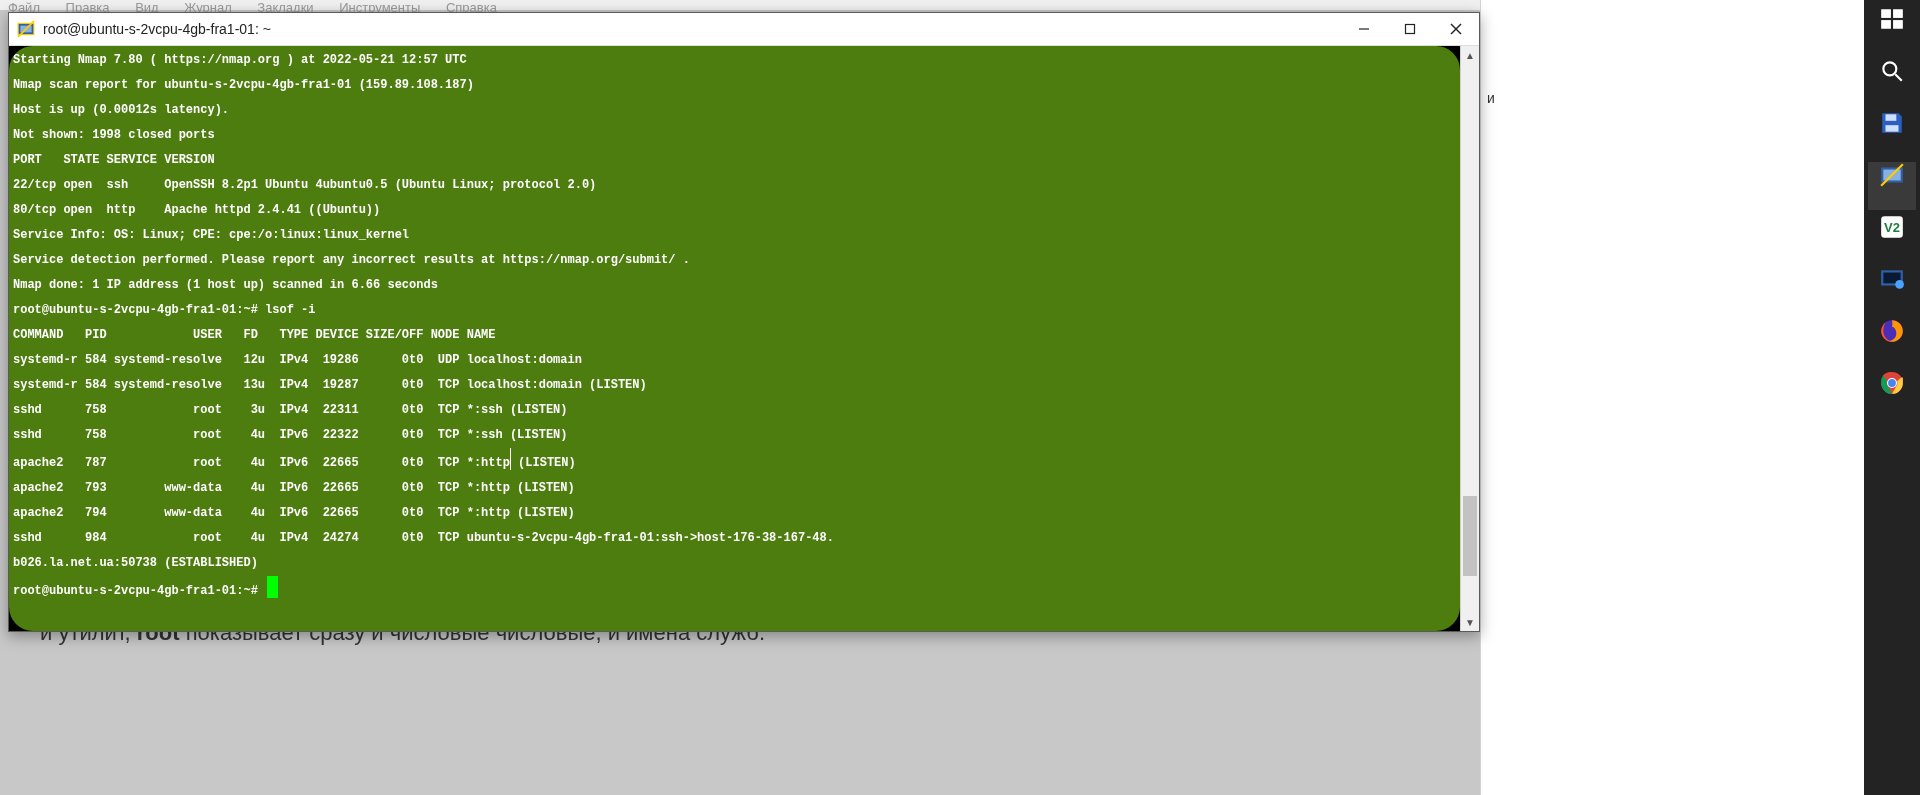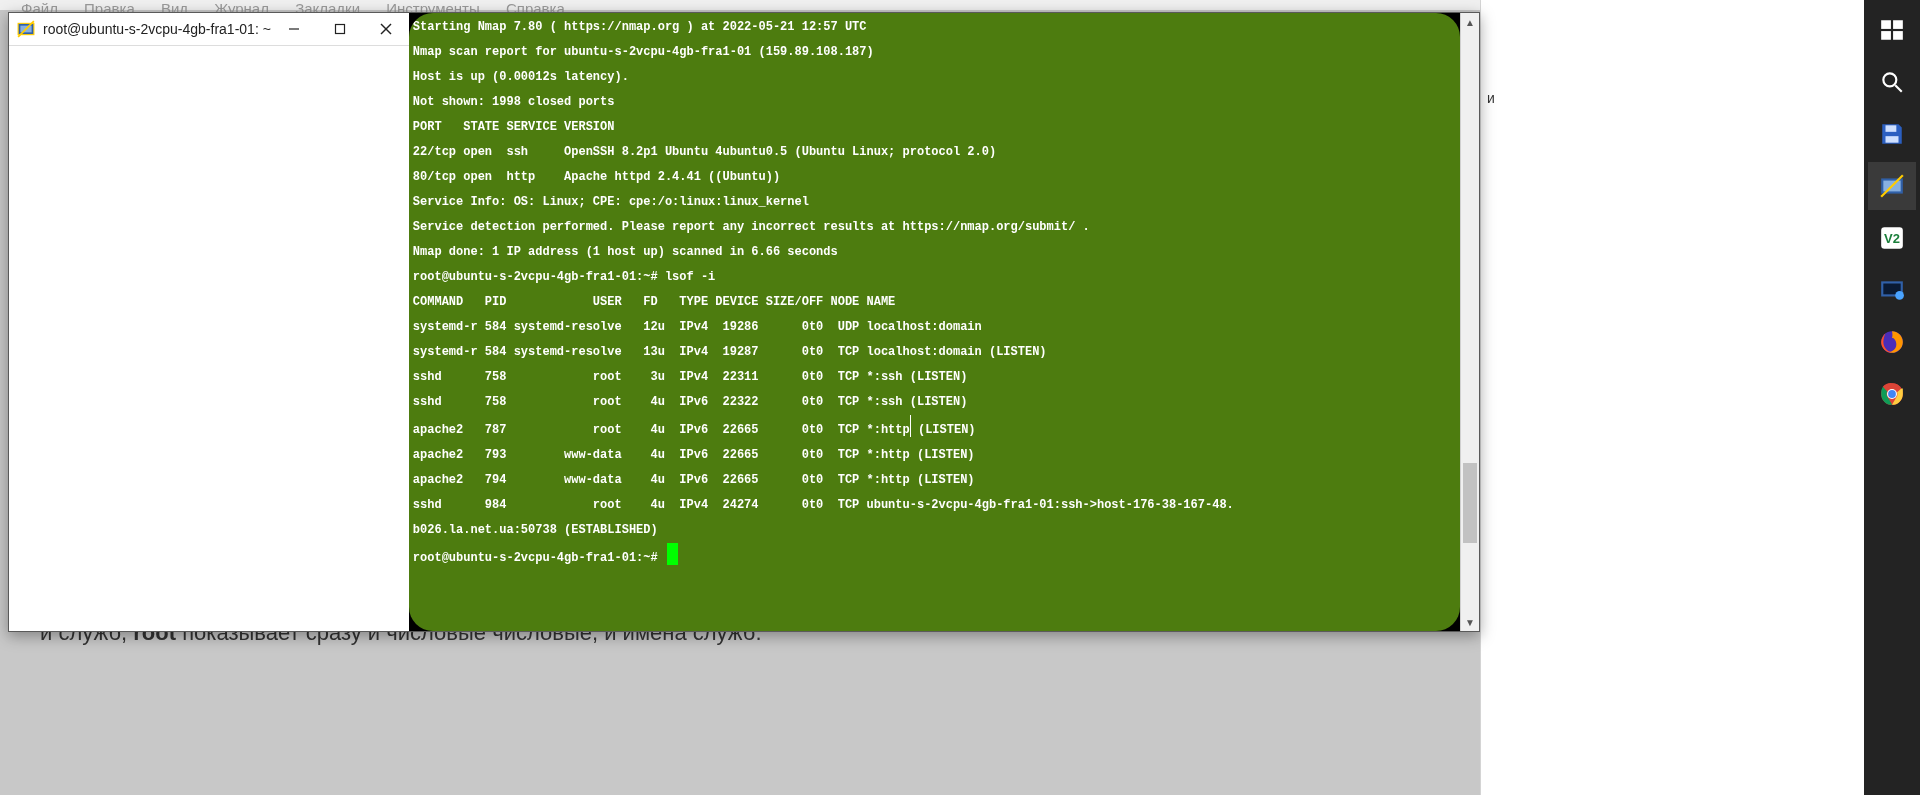--- a/index.html
+++ b/index.html
@@ -16,23 +16,23 @@
     width: 1920px;
     height: 795px;
     background: #c8c8c8;
   }
   .menu-bar {
     position: absolute;
     top: 0; left: 0;
     width: 1485px;
     height: 10px;
     background: #f0f0f0;
-    font-size: 15px;
+    font-size: 13px;
     color: #555;
-    padding-left: 21px;
+    padding-left: 8px;
   }
   .menu-bar span { margin-right: 22px; color: #999; }
   .bg-underlay {
     position: absolute;
     top: 620px;
     left: 40px;
     width: 1430px;
     font-size: 22px;
     color: #333;
   }
@@ -40,20 +40,21 @@
   .putty-window {
     position: absolute;
     top: 12px;
     left: 8px;
     width: 1470px;
     height: 618px;
     border: 1px solid #5a5a5a;
     box-shadow: 0 4px 14px rgba(0,0,0,0.35);
     background: #ffffff;
     display: flex;
+    flex-direction: column;
   }
   .title-bar {
     height: 32px;
     background: #ffffff;
     display: flex;
     align-items: center;
     border-bottom: 1px solid #ddd;
   }
   .title-icon {
     width: 18px; height: 18px;
@@ -138,21 +139,21 @@
     height: 795px;
     background: #232323;
     display: flex;
     flex-direction: column;
     align-items: center;
     padding-top: 4px;
   }
   .side-btn {
     width: 48px; height: 48px;
     margin: 2px 0;
-    display: flex; align-items: center; justify-content: center;
+    display: flex; align-items: flex-start; justify-content: center;
     color: #fff;
   }
   .side-btn.active { background: #3a3a3a; }
   .side-btn svg { width: 26px; height: 26px; }
   .doc-page-edge {
     position: absolute;
     top: 0;
     left: 1480px;
     right: 56px;
     height: 795px;
@@ -180,21 +181,21 @@
     <span>Закладки</span>
     <span>Инструменты</span>
     <span>Справка</span>
   </div>
 
   <div class="doc-page-edge">
     <div class="snip">и</div>
   </div>
 
   <div class="bg-underlay">
-    <span>и служб, </span><span class="bold">root</span><span> показывает сразу и числовые числовые, и имена служб.</span>
+    <span>и утилит, </span><span class="bold">root</span><span> показывает сразу и числовые числовые, и имена служб.</span>
   </div>
 
   <div class="putty-window">
     <div class="title-bar">
       <span class="title-icon">
         <svg viewBox="0 0 16 16">
             <rect x="1" y="3" width="14" height="10" fill="#3060a8" stroke="#ffcc00" stroke-width="1"></rect>
             <rect x="3" y="5" width="10" height="6" fill="#88b0e0"></rect>
             <line x1="1" y1="15" x2="15" y2="1" stroke="#ffcc00" stroke-width="1.5"></line>
           </svg>

